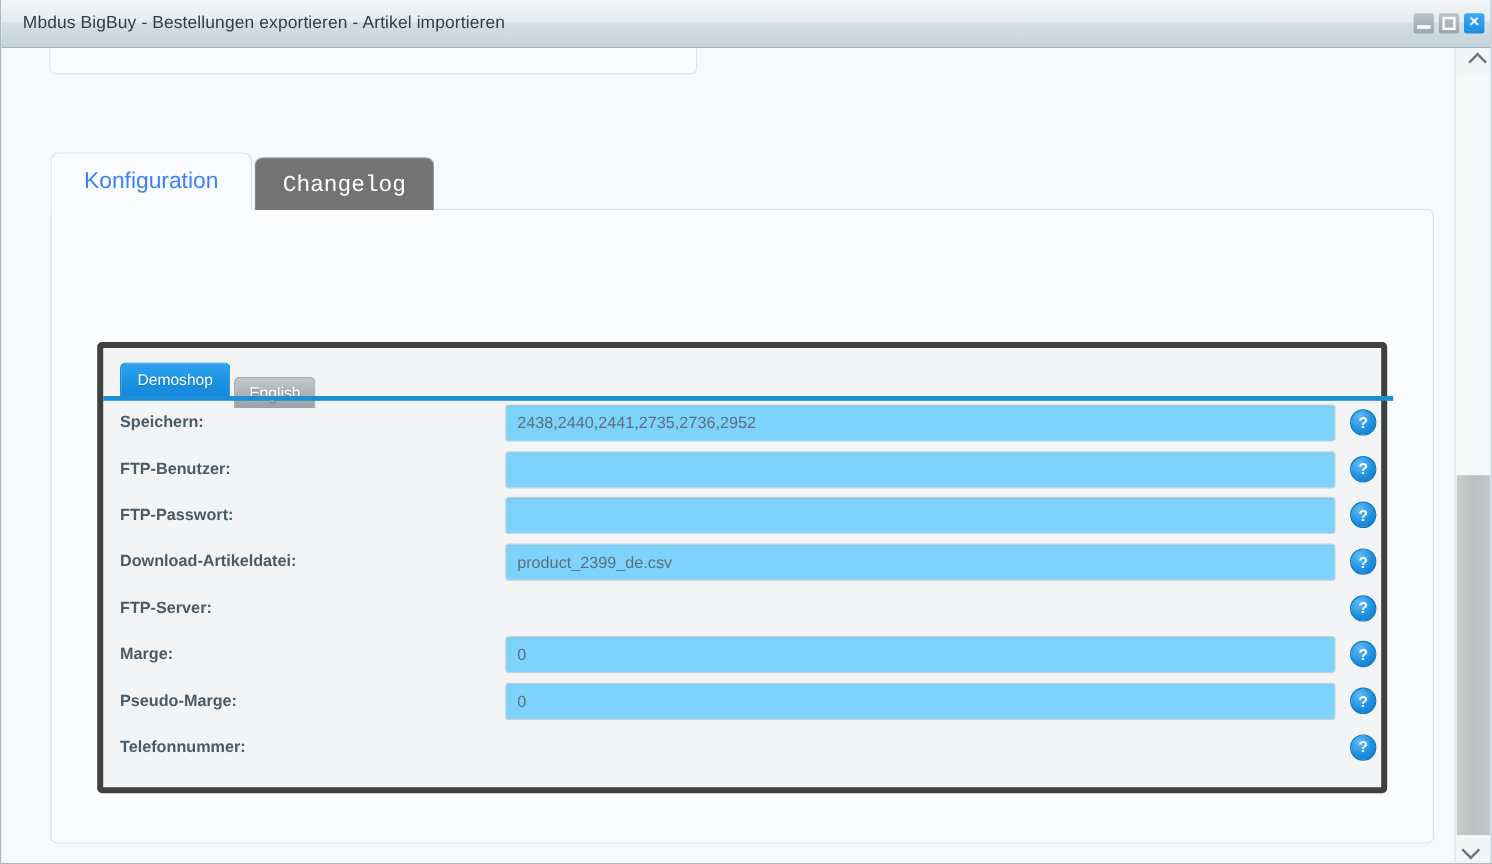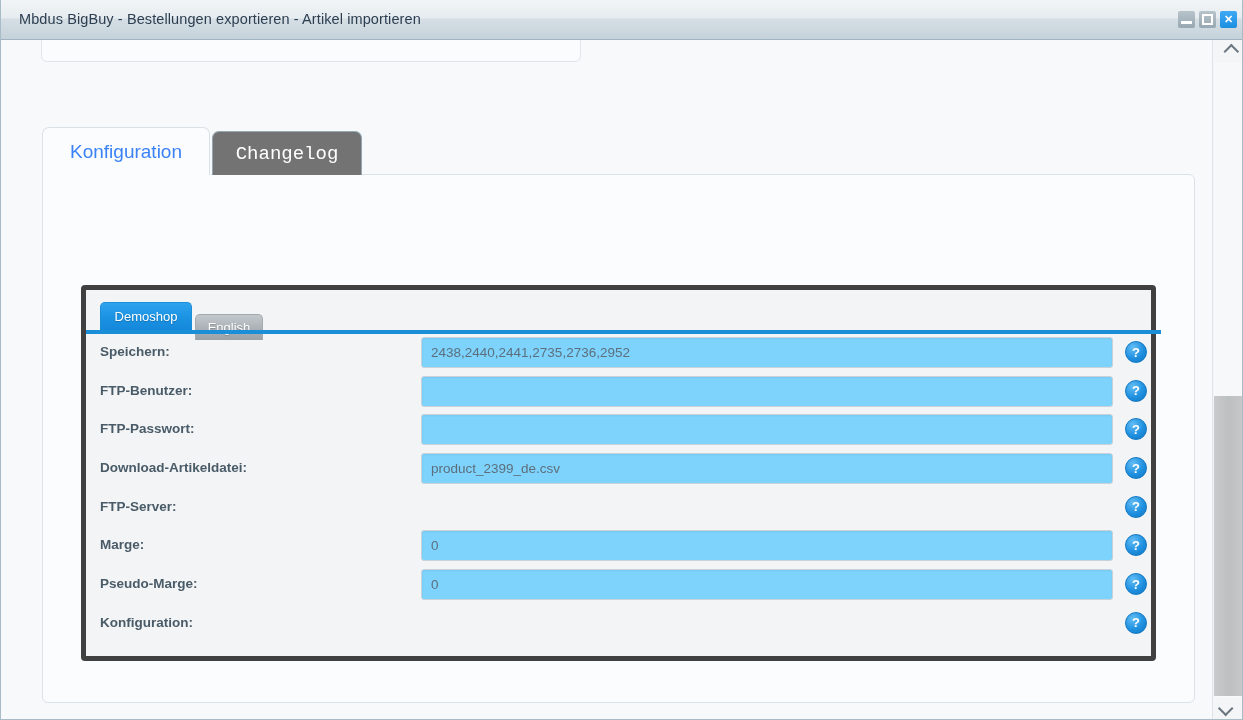--- a/index.html
+++ b/index.html
@@ -363,21 +363,21 @@
               <div class="flabel">Marge:</div>
               <input type="text" class="finput" value="0" placeholder="" style="">
               <div class="fhelp">?</div>
             </div>
             <div class="frow">
               <div class="flabel">Pseudo-Marge:</div>
               <input type="text" class="finput" value="0" placeholder="" style="">
               <div class="fhelp">?</div>
             </div>
             <div class="frow">
-              <div class="flabel">Konfiguration:</div>
+              <div class="flabel">Telefonnummer:</div>
               <div class="fhelp">?</div>
             </div>
           </div>
       </div>
 
     </div>
 
   </div>
 
   <div id="scrollbar">

